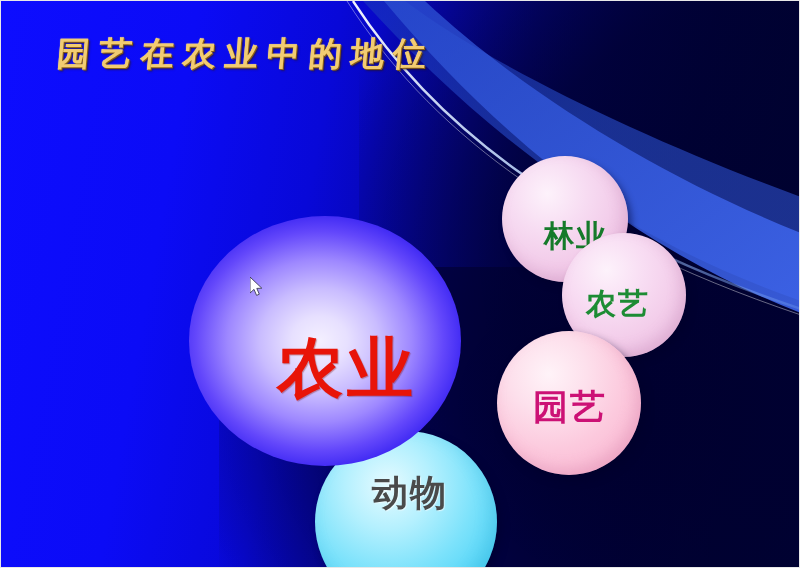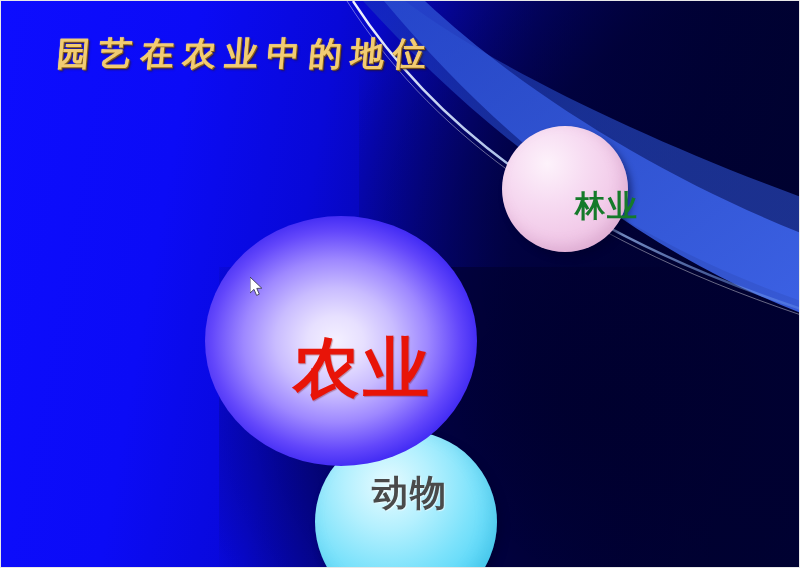--- a/index.html
+++ b/index.html
@@ -64,21 +64,21 @@
     position:absolute;
     border-radius:50%;
     display:flex;align-items:center;justify-content:center;
     white-space:nowrap;
     line-height:1;
   }
   .bubble .lab{display:block;}
 
   
   #b-agri{
-    left:204px;top:215px;width:272px;height:250px;
+    left:188px;top:215px;width:272px;height:250px;
     background:radial-gradient(ellipse at 48% 50%,
         #f4f0ff 0%,
         #e7e0ff 14%,
         #c9bcff 30%,
         #9e88ff 46%,
         #6347fb 62%,
         #2a17ef 78%,
         rgba(14,10,236,0) 100%);
   }
   #b-agri .lab{
@@ -97,25 +97,24 @@
     box-shadow:4px 5px 7px rgba(0,0,40,.45), inset -5px -6px 14px rgba(190,170,90,.32);
   }
   #b-plant .lab{
     font-size:37px;font-weight:700;color:#5c5c5c;letter-spacing:2px;
     transform:translate(8px,9px);
     text-shadow:1px 1px 1px rgba(255,255,255,.6);
   }
 
   
   #b-forest{
-    left:501px;top:125px;width:126px;height:126px;
+    left:501px;top:155px;width:126px;height:126px;
     background:radial-gradient(circle at 36% 30%,
         #fdf2fb 0%, #f7dcf2 32%, #f2cbe9 60%, #eec0e3 84%, #e3b0d8 100%);
     box-shadow:4px 5px 7px rgba(0,0,40,.45), inset -5px -6px 13px rgba(180,120,165,.28);
-    justify-content:flex-end;
   }
   #b-forest .lab{
     font-size:30px;font-weight:700;color:#157a2a;letter-spacing:2px;
     transform:translate(11px,17px);
   }
 
   
   #b-agron{
     left:561px;top:232px;width:124px;height:124px;
     background:radial-gradient(circle at 36% 30%,
@@ -189,21 +188,27 @@
     <path d="M352,0 C430,120 560,228 800,308" fill="none" stroke="url(#hairGrad)" stroke-width="2.4"></path>
     <path d="M346,0 C424,122 556,232 800,314" fill="none" stroke="#ffffff" stroke-width="0.9" opacity="0.45"></path>
   </svg>
 
   <div id="title">园艺在农业中的地位</div>
 
   <div class="bubble" id="b-forest">
     <span class="lab">林业</span>
   </div>
 
-
+  <div class="bubble" id="b-agron">
+    <span class="lab">农艺</span>
+  </div>
+
+  <div class="bubble" id="b-hort">
+    <span class="lab">园艺</span>
+  </div>
 
 
   <div class="bubble" id="b-animal">
     <span class="lab">动物</span>
   </div>
 
   <div class="bubble" id="b-agri">
     <span class="lab">农业</span>
   </div>
 

